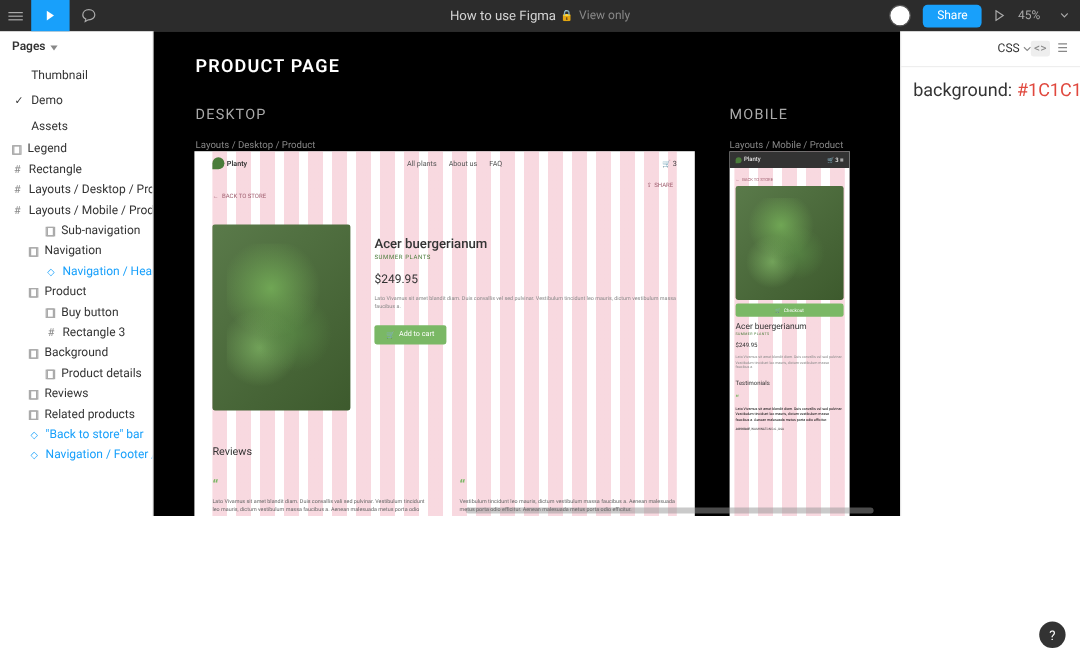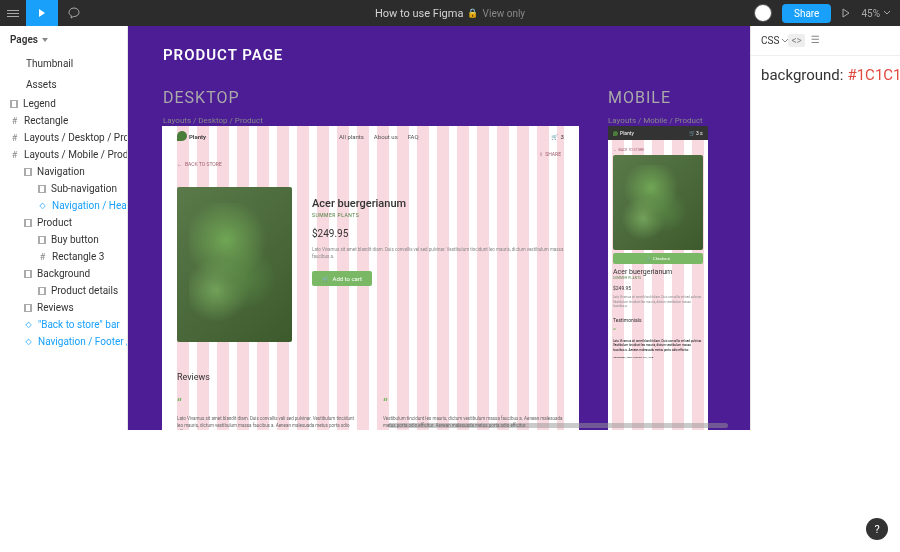--- a/index.html
+++ b/index.html
@@ -9,40 +9,40 @@
 .hamburger{width:26px;height:26px;display:flex;flex-direction:column;justify-content:center;align-items:center;gap:2px;cursor:pointer}
 .hamburger span{width:12px;height:1px;background:#aaa}
 .play-tab{width:32px;height:26px;background:#18a0fb;display:flex;align-items:center;justify-content:center}
 .comment-tab{width:32px;height:26px;display:flex;align-items:center;justify-content:center}
 .title-center{position:absolute;left:50%;transform:translateX(-50%);display:flex;align-items:center;gap:4px;color:#d4d4d4;font-size:11px}
 .view-only{color:#888;font-size:10px}
 .lock-icon{font-size:9px;color:#888}
 .tb-right{margin-left:auto;display:flex;align-items:center;gap:10px;padding-right:10px}
 .avatar{width:18px;height:18px;border-radius:50%;background:#fff;border:1px solid #555}
 .share-btn{background:#18a0fb;color:#fff;border:none;padding:4px 12px;border-radius:4px;font-size:10px;cursor:pointer}
-.zoom{color:#aaa;font-size:10px;display:flex;align-items:center;gap:4px}
+.zoom{color:#aaa;font-size:10px;display:flex;align-items:center;gap:17px}
 .main{display:flex;height:404px}
 .sidebar{width:128px;background:#fff;border-right:1px solid #e5e5e5;overflow-y:auto;font-size:10px;color:#333}
 .pages-head{padding:8px 10px;font-weight:600;color:#333;display:flex;align-items:center;gap:4px}
 .pages-head::after{content:"";width:0;height:0;border-left:3px solid transparent;border-right:3px solid transparent;border-top:4px solid #888}
 .page-item{padding:5px 10px 5px 26px;cursor:pointer;position:relative}
 .page-item.active::before{content:"✓";position:absolute;left:12px;font-size:9px}
 .layer{padding:3px 4px 3px 24px;display:flex;align-items:center;gap:5px;cursor:pointer;white-space:nowrap;overflow:hidden;text-overflow:ellipsis}
 .layer.l1{padding-left:10px}
 .layer.l2{padding-left:24px}
 .layer.l3{padding-left:38px}
 .layer.sel{color:#18a0fb}
 .lic{width:9px;height:9px;flex-shrink:0;display:inline-flex;align-items:center;justify-content:center}
 .hash::before{content:"#";font-size:9px;color:#888}
 .frame::before{content:"#";font-size:9px;color:#888}
 .rect{border:1px solid #aaa;width:8px;height:8px}
 .diamond::before{content:"◇";font-size:8px;color:#18a0fb}
-.canvas{flex:1;background:#4c1d95;position:relative;overflow:hidden}
+.canvas{flex:1;background:#000000;position:relative;overflow:hidden}
 .cv-title{position:absolute;top:20px;left:35px;color:#fff;font-size:15px;font-weight:600;letter-spacing:1px}
-.sect-label{position:absolute;color:#aaa;font-size:16px;letter-spacing:1px}
+.sect-label{position:absolute;color:#aaa;font-size:12px;letter-spacing:1px}
 .frame-label{position:absolute;color:#888;font-size:8px}
 .artboard{position:absolute;background:#fff;overflow:hidden}
 .ab-desktop{top:100px;left:34px;width:417px;height:420px}
 .ab-mobile{top:100px;left:480px;width:100px;height:420px}
 .stripes{position:absolute;inset:0;background:repeating-linear-gradient(90deg,rgba(235,146,166,0.35) 0,rgba(235,146,166,0.35) 12px,transparent 12px,transparent 20px)}
 .ab-desktop .stripes{left:15px;right:15px}
 .plant-hero{position:absolute;background:linear-gradient(135deg,#5a7a4a,#3d5a2d);border-radius:2px}
 .plant-hero::before{content:"";position:absolute;inset:10%;background:radial-gradient(circle at 40% 30%,rgba(120,180,90,0.8),transparent 40%),radial-gradient(circle at 60% 60%,rgba(90,140,70,0.7),transparent 35%),radial-gradient(circle at 30% 70%,rgba(140,200,110,0.6),transparent 30%)}
 .dk-header{height:20px;display:flex;align-items:center;justify-content:space-between;padding:0 15px;font-size:6px;position:relative;z-index:2}
 .logo{display:flex;align-items:center;gap:2px;color:#333;font-weight:600}
@@ -78,21 +78,21 @@
 .mob-name{font-size:7px;color:#333;margin-top:4px}
 .mob-cat{font-size:3px;color:#4a7c3a;letter-spacing:0.3px}
 .mob-price{font-size:5px;color:#333;margin-top:5px}
 .mob-desc{font-size:3px;color:#888;margin-top:4px;line-height:1.5}
 .mob-test-h{font-size:5px;color:#333;margin-top:8px}
 .mob-rev{margin-top:5px}
 .mob-rev .rev-q{font-size:7px}
 .mob-rev .rev-txt{font-size:3px;margin-top:3px}
 .mob-rev .rev-auth{font-size:2.5px;margin-top:4px}
 .inspect{width:150px;background:#fff;border-left:1px solid #e5e5e5;font-size:10px}
-.insp-head{padding:8px 10px;display:flex;align-items:center;justify-content:flex-start;border-bottom:1px solid #eee}
+.insp-head{padding:8px 10px;display:flex;align-items:center;justify-content:flex-end;border-bottom:1px solid #eee}
 .css-sel{display:flex;align-items:center;gap:3px;color:#333}
 .insp-icons{display:flex;gap:6px;color:#888}
 .code-line{padding:10px;font-family:monospace;font-size:15px;display:flex;align-items:center;gap:4px}
 .code-prop{color:#333}
 .code-val{color:#e0483e}
 .swatch{width:10px;height:10px;background:#1c1c1c;border:1px solid #ccc}
 .help-fab{position:absolute;bottom:12px;right:12px;width:22px;height:22px;border-radius:50%;background:#333;color:#fff;display:flex;align-items:center;justify-content:center;font-size:11px;cursor:pointer}
 .scrollbar-h{position:absolute;bottom:2px;left:260px;width:340px;height:5px;background:rgba(150,150,150,0.5);border-radius:3px}
 </style>
 </head>
@@ -134,20 +134,21 @@
         </svg>
     </div>
   </div>
 </div>
 
 <div class="main">
   <div class="sidebar">
     <div class="pages-head">Pages</div>
     <div id="pages-list">
         <div class="page-item">Thumbnail</div>
+        <div class="page-item active">Demo</div>
         <div class="page-item">Assets</div>
       </div>
     <div id="layers-list">
         <div class="layer l1">
           <span class="lic rect">
             <span class="rect"></span>
           </span>
           <span>Legend</span>
         </div>
         <div class="layer l1">
@@ -155,31 +156,31 @@
           <span>Rectangle</span>
         </div>
         <div class="layer l1">
           <span class="lic hash"></span>
           <span>Layouts / Desktop / Product</span>
         </div>
         <div class="layer l1">
           <span class="lic hash"></span>
           <span>Layouts / Mobile / Product</span>
         </div>
+        <div class="layer l3">
+          <span class="lic rect">
+            <span class="rect"></span>
+          </span>
+          <span>Sub-navigation</span>
+        </div>
         <div class="layer l2">
           <span class="lic rect">
             <span class="rect"></span>
           </span>
           <span>Navigation</span>
-        </div>
-        <div class="layer l3">
-          <span class="lic rect">
-            <span class="rect"></span>
-          </span>
-          <span>Sub-navigation</span>
         </div>
         <div class="layer l3 sel">
           <span class="lic diamond"></span>
           <span>Navigation / Head…</span>
         </div>
         <div class="layer l2">
           <span class="lic rect">
             <span class="rect"></span>
           </span>
           <span>Product</span>
@@ -204,20 +205,26 @@
           <span class="lic rect">
             <span class="rect"></span>
           </span>
           <span>Product details</span>
         </div>
         <div class="layer l2">
           <span class="lic rect">
             <span class="rect"></span>
           </span>
           <span>Reviews</span>
+        </div>
+        <div class="layer l2">
+          <span class="lic rect">
+            <span class="rect"></span>
+          </span>
+          <span>Related products</span>
         </div>
         <div class="layer l2 sel">
           <span class="lic diamond"></span>
           <span>"Back to store" bar</span>
         </div>
         <div class="layer l2 sel">
           <span class="lic diamond"></span>
           <span>Navigation / Footer / …</span>
         </div>
       </div>

